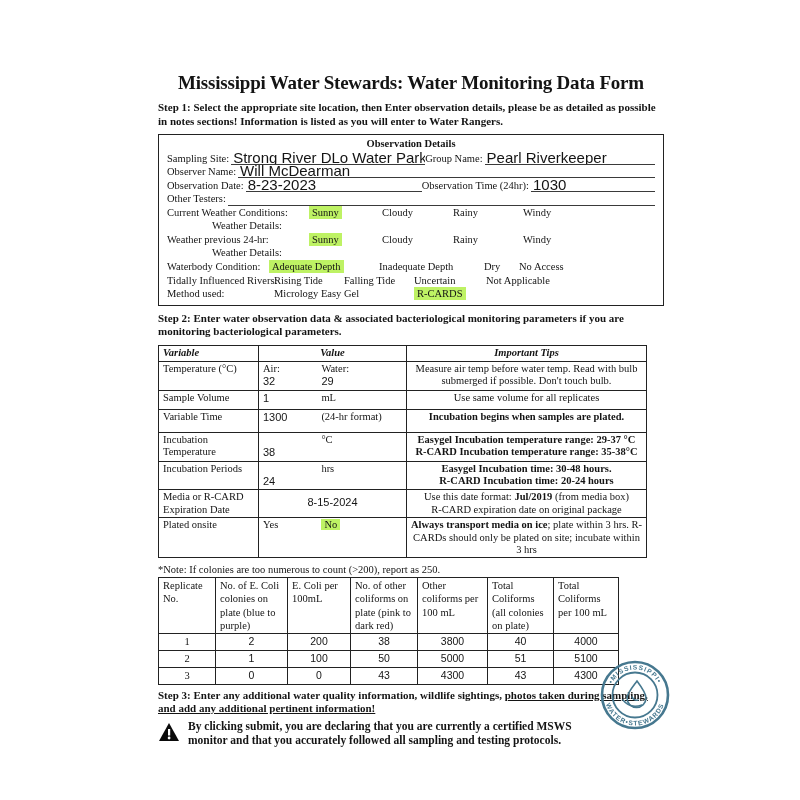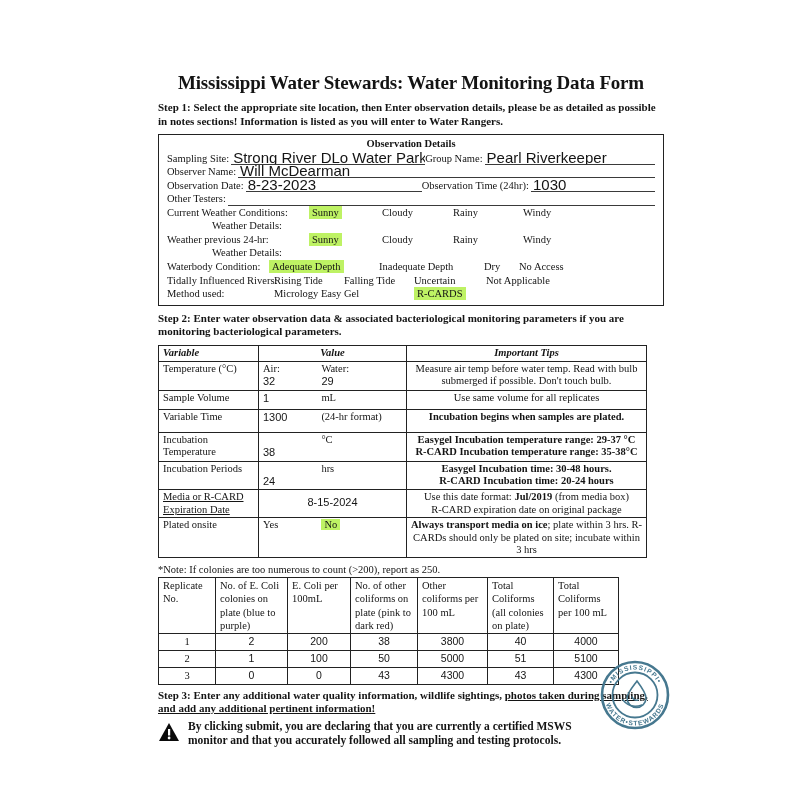--- a/index.html
+++ b/index.html
@@ -26,21 +26,21 @@
   .indent{padding-left:45px;}
 
   
   table.obs{border-collapse:collapse;width:488px;margin:0 0 6px;font-size:10.5px;table-layout:fixed;}
   .obs td{border:1px solid #222;padding:1px 4px;vertical-align:top;line-height:1.18;}
   .obs .thead{text-align:center;font-weight:bold;height:13px;}
   .obs .bi{font-weight:bold;font-style:italic;height:13px;}
   .ctr{text-align:center;}
   .vg{display:grid;grid-template-columns:42% 58%;}
   .vv{font-family:"Liberation Sans",sans-serif;font-size:11px;}
-  .h26{height:26px;} .h16{height:16px;} .h20{height:20px;} .h22{height:22px;} .h24{height:24px;text-decoration:underline;} .h34{height:34px;}
+  .h26{height:26px;} .h16{height:16px;} .h20{height:20px;} .h22{height:22px;} .h24{height:24px;} .h34{height:34px;}
   .tipleft{text-align:center;}
 
   .note{font-size:10.5px;margin:0 0 2px;}
 
   
   table.rep{border-collapse:collapse;width:460px;margin:0 0 4px;font-size:10.5px;table-layout:fixed;}
   .rep td{border:1px solid #222;padding:1px 4px;vertical-align:top;line-height:1.25;}
   .rep .num{font-family:"Liberation Sans",sans-serif;font-size:10.5px;text-align:center;height:14px;}
   .rep .rnum{font-family:"Liberation Serif",serif;text-align:center;height:14px;}
 

